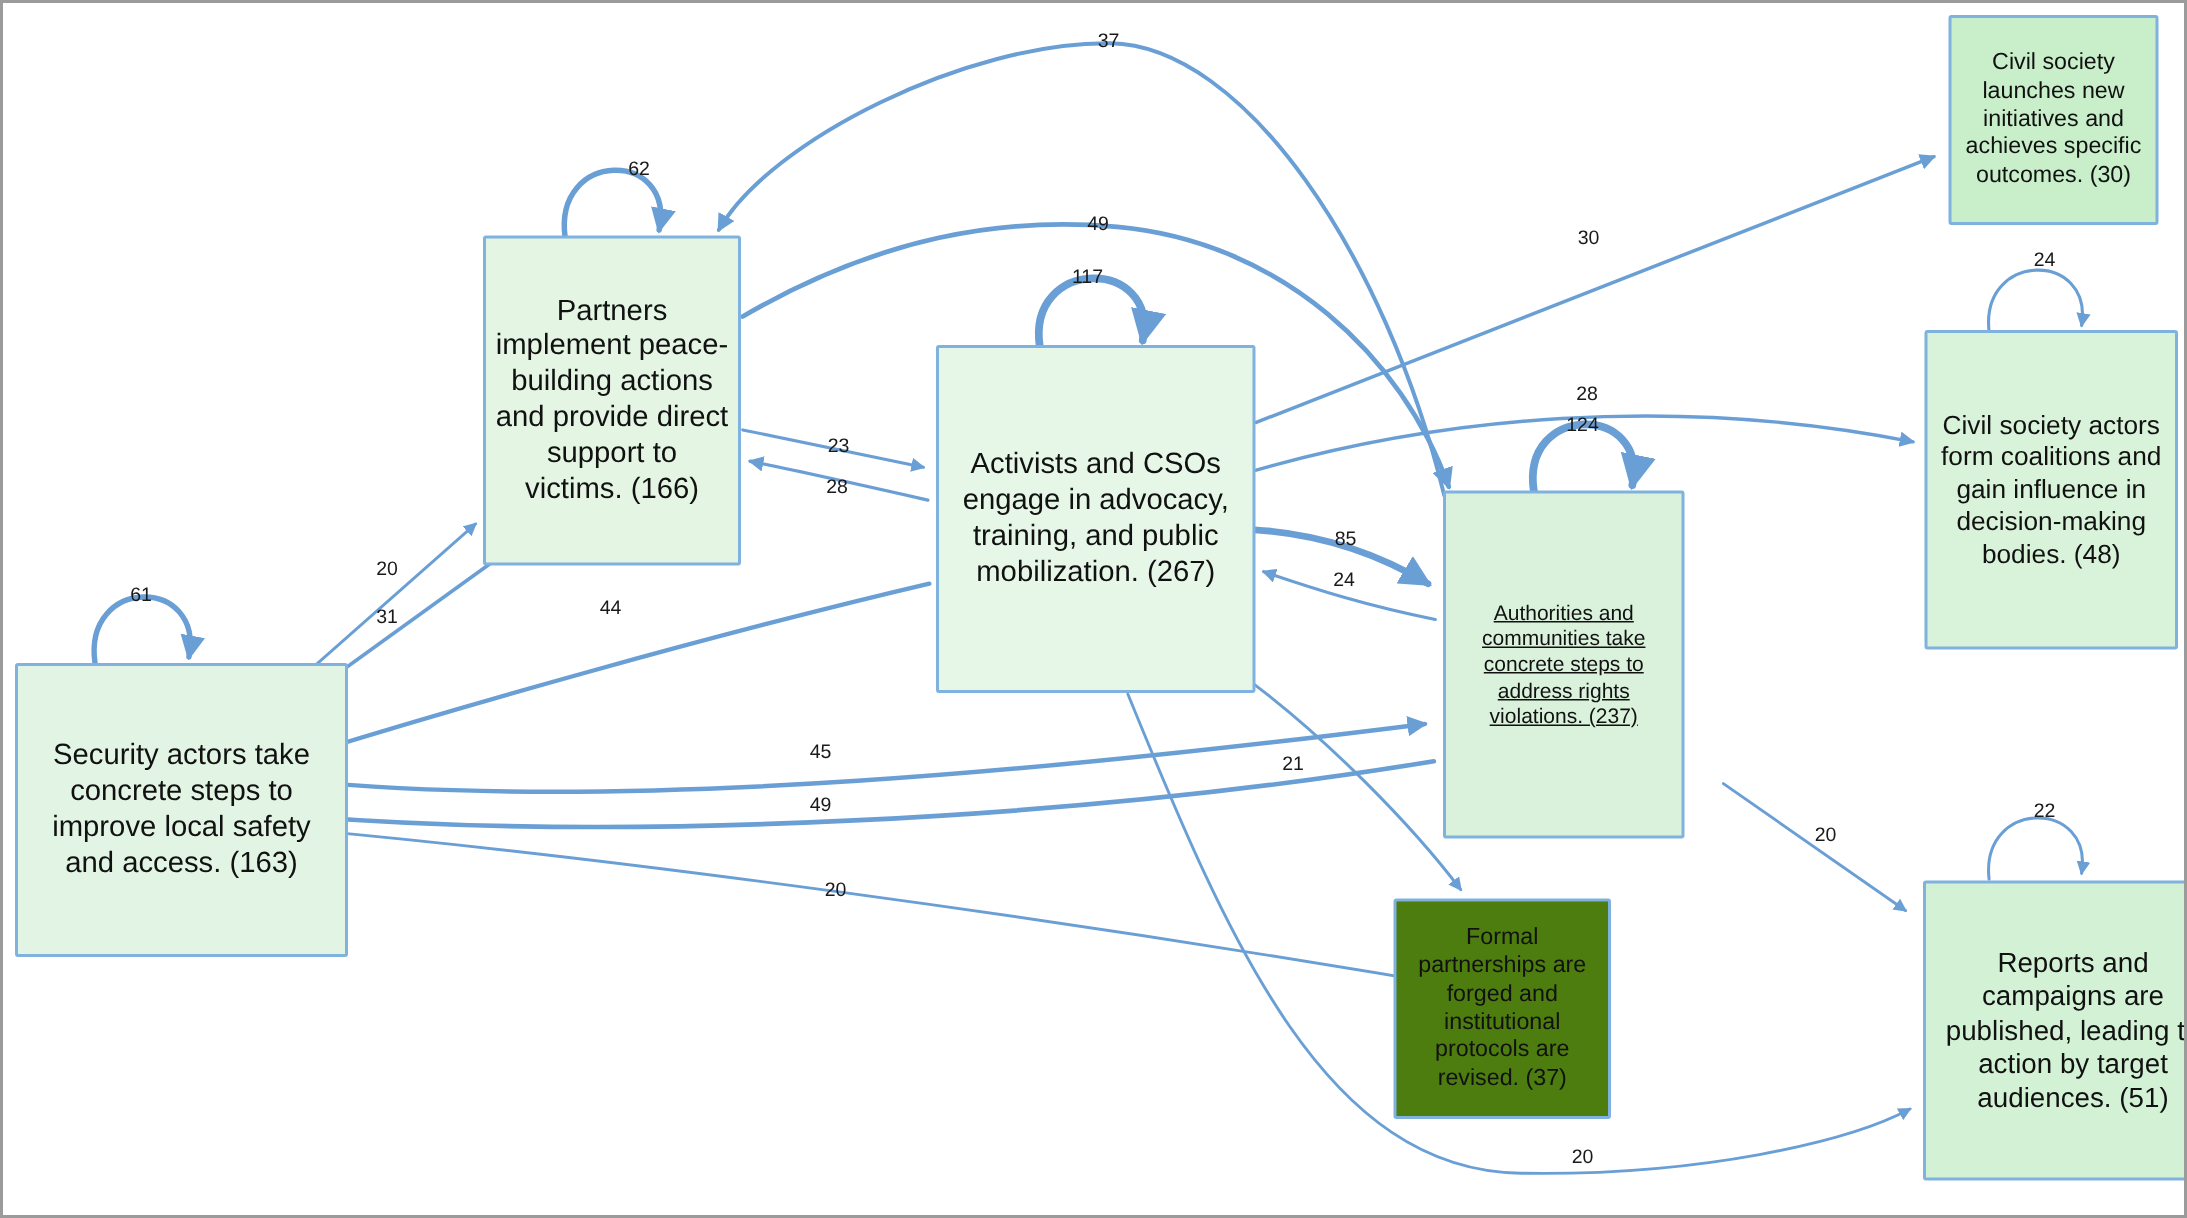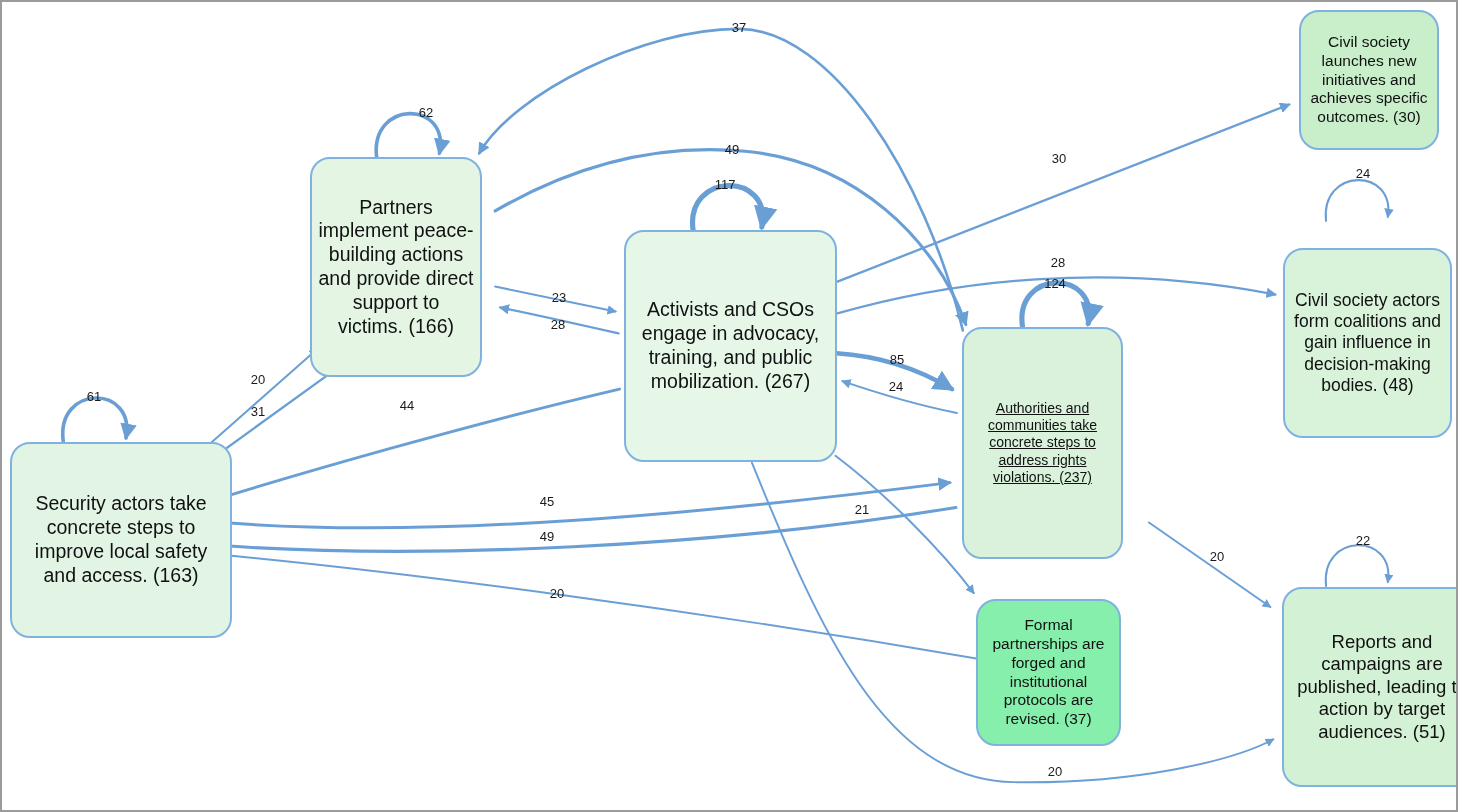--- a/index.html
+++ b/index.html
@@ -4,21 +4,21 @@
 <style>
   html,body{margin:0;padding:0;background:#ffffff;}
   .frame{
     position:relative;width:1458px;height:812px;box-sizing:border-box;
     border:2px solid #9b9b9b;background:#ffffff;overflow:hidden;
     font-family:"Liberation Sans", sans-serif;
   }
   svg.edge-layer{position:absolute;left:0;top:0;width:100%;height:100%;}
   .node{
     position:absolute;display:flex;align-items:center;justify-content:center;
-    text-align:center;border-radius:20px;box-sizing:border-box;
+    text-align:center;border-radius:2px;box-sizing:border-box;
     color:#111;line-height:1.22;padding:4px 6px;letter-spacing:0;
   }
   .edge-label{
     position:absolute;transform:translate(-50%,-50%);
     font-size:13px;color:#1a1a1a;white-space:nowrap;
   }
 </style>
 </head>
 <body>
 
@@ -50,36 +50,36 @@
       <path d="M 957,508 C 720,547 420,562 201,545" fill="none" stroke="#6a9fd6" stroke-width="3.14" stroke-linecap="round" marker-end="url(#arw)"></path>
       <path d="M 985,661 C 700,612 400,572 202,554" fill="none" stroke="#6a9fd6" stroke-width="1.93" stroke-linecap="round" marker-end="url(#arw)"></path>
       <path d="M 836,456 C 885,493 941,549 975,594" fill="none" stroke="#6a9fd6" stroke-width="1.98" stroke-linecap="round" marker-end="url(#arw)"></path>
       <path d="M 1151,523 L 1273,608" fill="none" stroke="#6a9fd6" stroke-width="1.93" stroke-linecap="round" marker-end="url(#arw)"></path>
       <path d="M 752,463 C 820,630 885,782 1015,784 C 1135,786 1235,763 1276,741" fill="none" stroke="#6a9fd6" stroke-width="1.93" stroke-linecap="round" marker-end="url(#arw)"></path>
     </svg>
   <div id="node-layer">
       <div class="node" style="left: 8px; top: 440px; width: 222px; height: 196px; font-size: 19.5px; background: rgb(226, 244, 227); border: 2.5px solid rgb(127, 178, 222);">
         <span>Security actors take concrete steps to improve local safety and access. (163)</span>
       </div>
-      <div class="node" style="left: 308px; top: 155px; width: 172px; height: 220px; font-size: 19.5px; background: rgb(228, 245, 228); border: 2.5px solid rgb(127, 178, 222);">
+      <div class="node" style="left: 320px; top: 155px; width: 172px; height: 220px; font-size: 19.5px; background: rgb(228, 245, 228); border: 2.5px solid rgb(127, 178, 222);">
         <span>Partners implement peace-building actions and provide direct support to victims. (166)</span>
       </div>
       <div class="node" style="left: 622px; top: 228px; width: 213px; height: 232px; font-size: 19.5px; background: rgb(230, 246, 231); border: 2.5px solid rgb(127, 178, 222);">
         <span>Activists and CSOs engage in advocacy, training, and public mobilization. (267)</span>
       </div>
       <div class="node" style="left: 960px; top: 325px; width: 161px; height: 232px; font-size: 14px; background: rgb(218, 242, 220); border: 2.5px solid rgb(127, 178, 222); text-decoration: underline;">
         <span>Authorities and communities take concrete steps to address rights violations. (237)</span>
       </div>
       <div class="node" style="left: 1297px; top: 8px; width: 140px; height: 140px; font-size: 15.5px; background: rgb(200, 238, 202); border: 2.5px solid rgb(127, 178, 222);">
         <span>Civil society launches new initiatives and achieves specific outcomes. (30)</span>
       </div>
-      <div class="node" style="left: 1281px; top: 218px; width: 169px; height: 190px; font-size: 17.5px; background: rgb(216, 243, 217); border: 2.5px solid rgb(127, 178, 222); margin-top: 28px;">
+      <div class="node" style="left: 1281px; top: 218px; width: 169px; height: 213px; font-size: 17.5px; background: rgb(216, 243, 217); border: 2.5px solid rgb(127, 178, 222);">
         <span>Civil society actors form coalitions and gain influence in decision-making bodies. (48)</span>
       </div>
-      <div class="node" style="left: 974px; top: 597px; width: 145px; height: 147px; font-size: 15.5px; background: #86efac; border: 2.5px solid rgb(127, 178, 222);">
+      <div class="node" style="left: 927px; top: 597px; width: 145px; height: 147px; font-size: 15.5px; background: #4d7c0f; border: 2.5px solid rgb(127, 178, 222);">
         <span>Formal partnerships are forged and institutional protocols are revised. (37)</span>
       </div>
       <div class="node" style="left: 1280px; top: 585px; width: 200px; height: 200px; font-size: 18.5px; background: rgb(211, 241, 213); border: 2.5px solid rgb(127, 178, 222);">
         <span>Reports and campaigns are published, leading to action by target audiences. (51)</span>
       </div>
     </div>
   <div id="edge-label-layer">
       <span class="edge-label" style="left: 424px; top: 110px;">62</span>
       <span class="edge-label" style="left: 723px; top: 182px;">117</span>
       <span class="edge-label" style="left: 1053px; top: 281px;">124</span>

